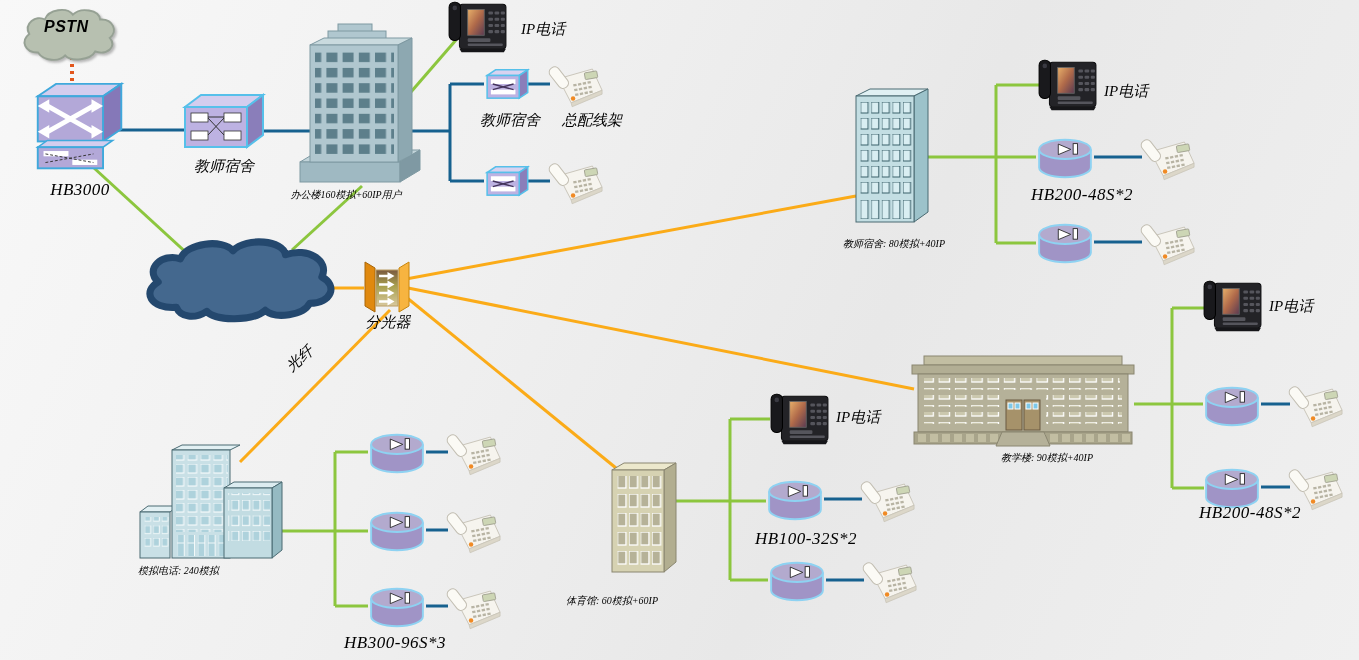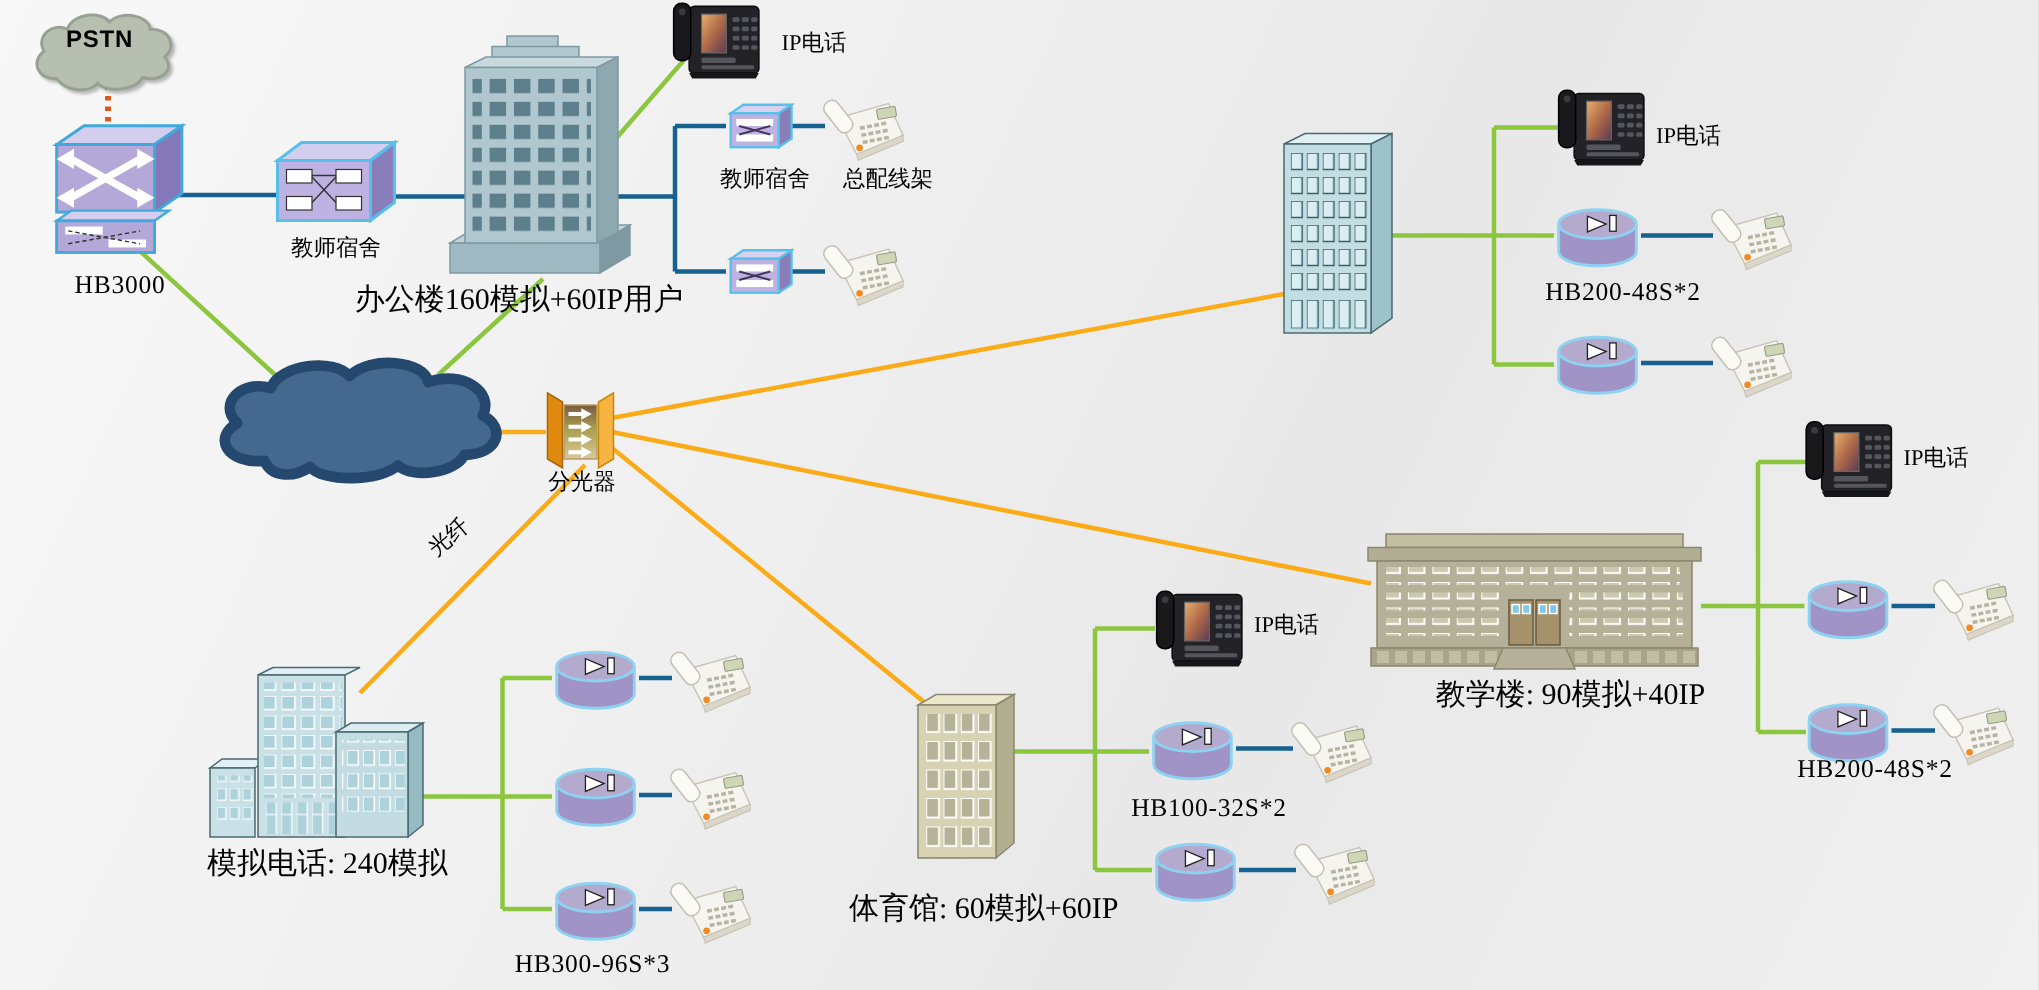--- a/index.html
+++ b/index.html
@@ -1,32 +1,33 @@
 <!DOCTYPE html>
 <html style="--line_blue: #16618f; --line_green: #8cc63e; --line_orange: #fbab18; --pstn_link: #e2561c; --device_purple: #b3a8d8; --device_border: #3fa9dc; --gateway_purple: #a89cce; --lan_cloud_fill: #44688e; --lan_cloud_border: #24486e; --pstn_cloud_fill: #b7c0b0; --splitter_orange: #f09c1e;"><head>
 <meta charset="utf-8">
 <style>
   html,body{margin:0;padding:0;background:#dcdcdc;}
   .stage{
     position:relative;width:1359px;height:660px;overflow:hidden;
     background:linear-gradient(115deg,#f8f8f8 0%,#f0f0f0 35%,#e8e8e8 62%,#f0f0f0 100%);
     font-family:"Liberation Sans","DejaVu Sans",sans-serif;
+    font-style:italic;
   }
   .stage svg{display:block;}
   .wires{position:absolute;left:0;top:0;z-index:1;}
   .w-blue{stroke:var(--line_blue,#16618f);stroke-width:3;fill:none;}
   .w-green{stroke:var(--line_green,#8cc63e);stroke-width:3;fill:none;}
   .w-orange{stroke:var(--line_orange,#fbab18);stroke-width:3;fill:none;}
   .w-pstn{stroke:var(--pstn_link,#e2561c);stroke-width:4;fill:none;stroke-dasharray:3 4;}
   .node{position:absolute;z-index:2;}
   .node svg{width:100%;height:100%;}
   .lbl{
     position:absolute;z-index:3;color:#000;white-space:nowrap;
     font-family:"Liberation Serif","DejaVu Serif",serif;
-    font-size:20px;line-height:1.15;
+    font-size:10px;line-height:1.15;
   }
   .lbl.center{text-align:center;}
   .lbl-en{font-size:17px;letter-spacing:0.5px;}
   .lbl-sm{font-size:15px;}
   .cloud-word{
     position:absolute;z-index:3;color:#fff;font-weight:bold;
     font-family:"Liberation Sans","DejaVu Sans",sans-serif;
   }
   .pstn-word{color:#000;font-size:16px;font-weight:bold;letter-spacing:0.5px;}
   .lan-word{
@@ -316,20 +317,21 @@
 
   <div class="node" style="left:850px;top:86px;width:84px;height:142px">
     <svg viewBox="0 0 84 142">
       <polygon points="6,10 64,10 78,3 20,3" fill="#e0f0f3" stroke="#4a6a72"></polygon>
       <polygon points="64,10 78,3 78,126 64,136" fill="#9cc2ca" stroke="#4a6a72"></polygon>
       <rect x="6" y="10" width="58" height="126" fill="#c3dee3" stroke="#4a6a72"></rect>
       <rect x="9" y="15" width="53" height="96" fill="url(#p-tdorm)"></rect>
       <rect x="9" y="114" width="53" height="19" fill="url(#p-tdorm-p)"></rect>
     </svg>
   </div>
+  <div class="lbl center" style="left:794px;top:238px;width:200px">教师宿舍: 80模拟+40IP</div>
 
   <div class="node" style="left:1036px;top:58px;width:62px;height:54px">
     <svg viewBox="0 0 60 52">
         <use href="#sym-ip-phone"></use>
       </svg>
   </div>
   <div class="lbl lbl-sm" style="left:1104px;top:83px">IP电话</div>
 
   <div class="node" style="left:1034px;top:135px;width:62px;height:46px">
     <svg viewBox="0 0 64 48">

